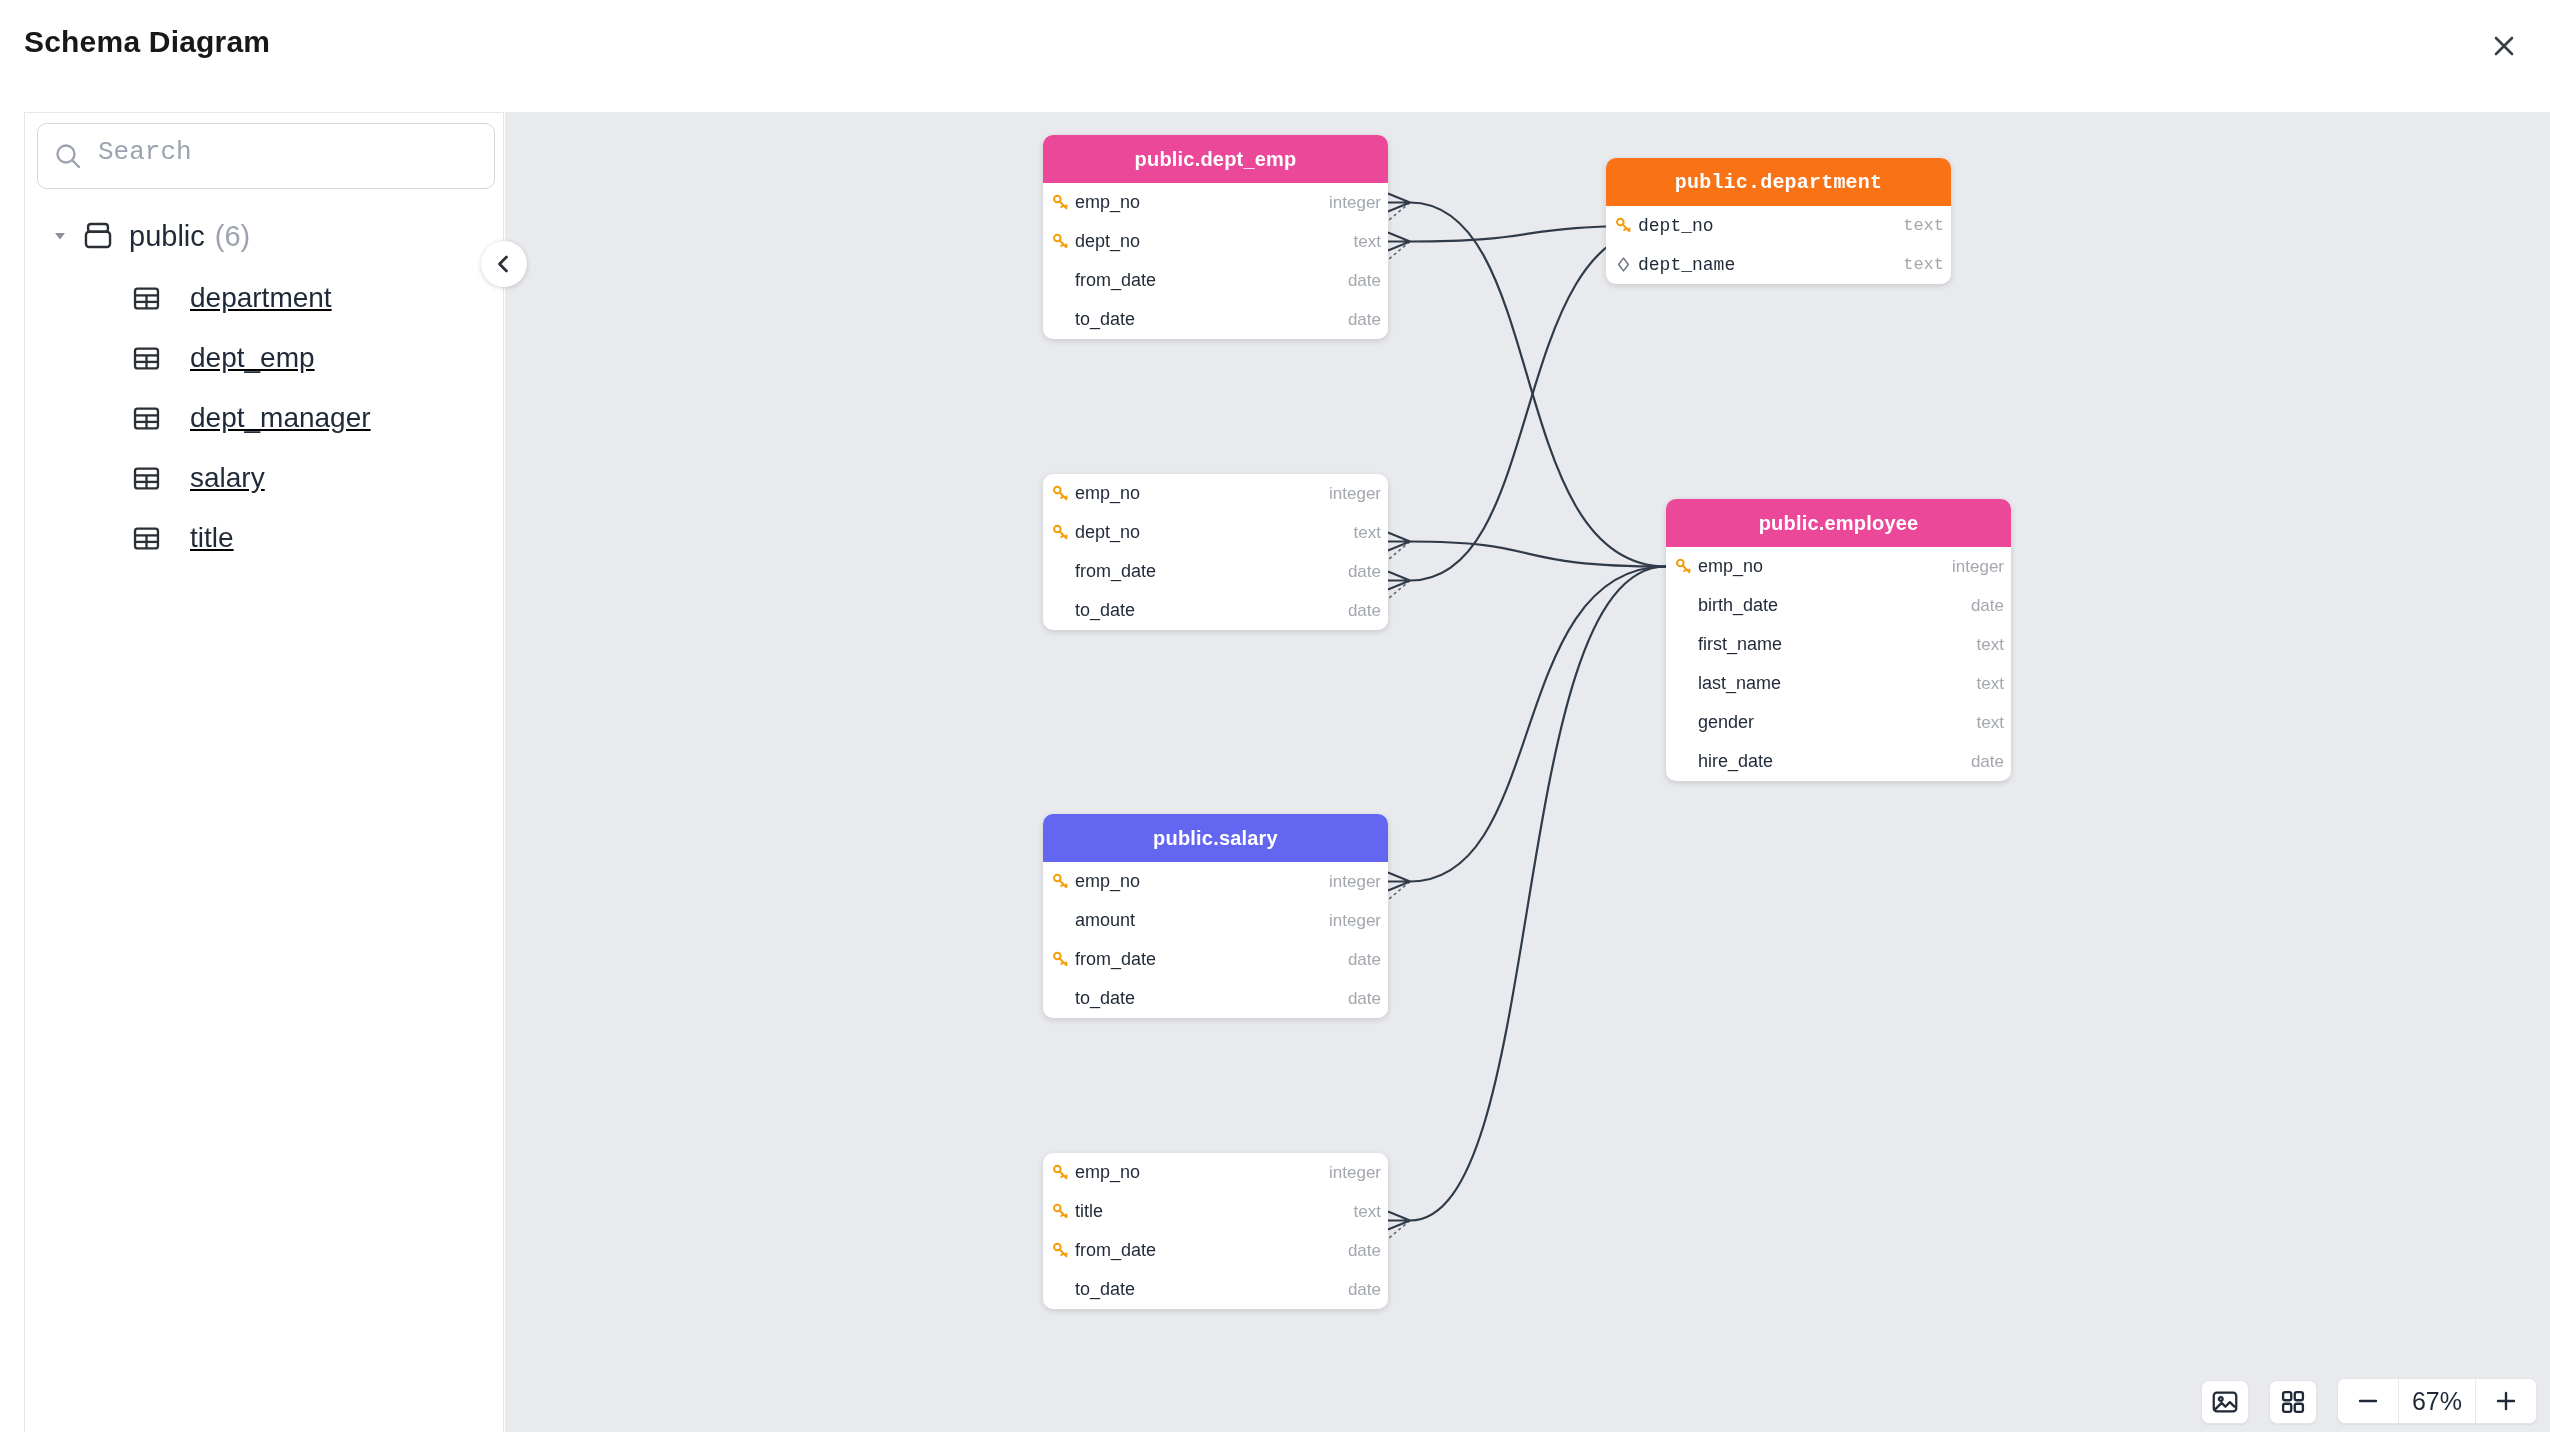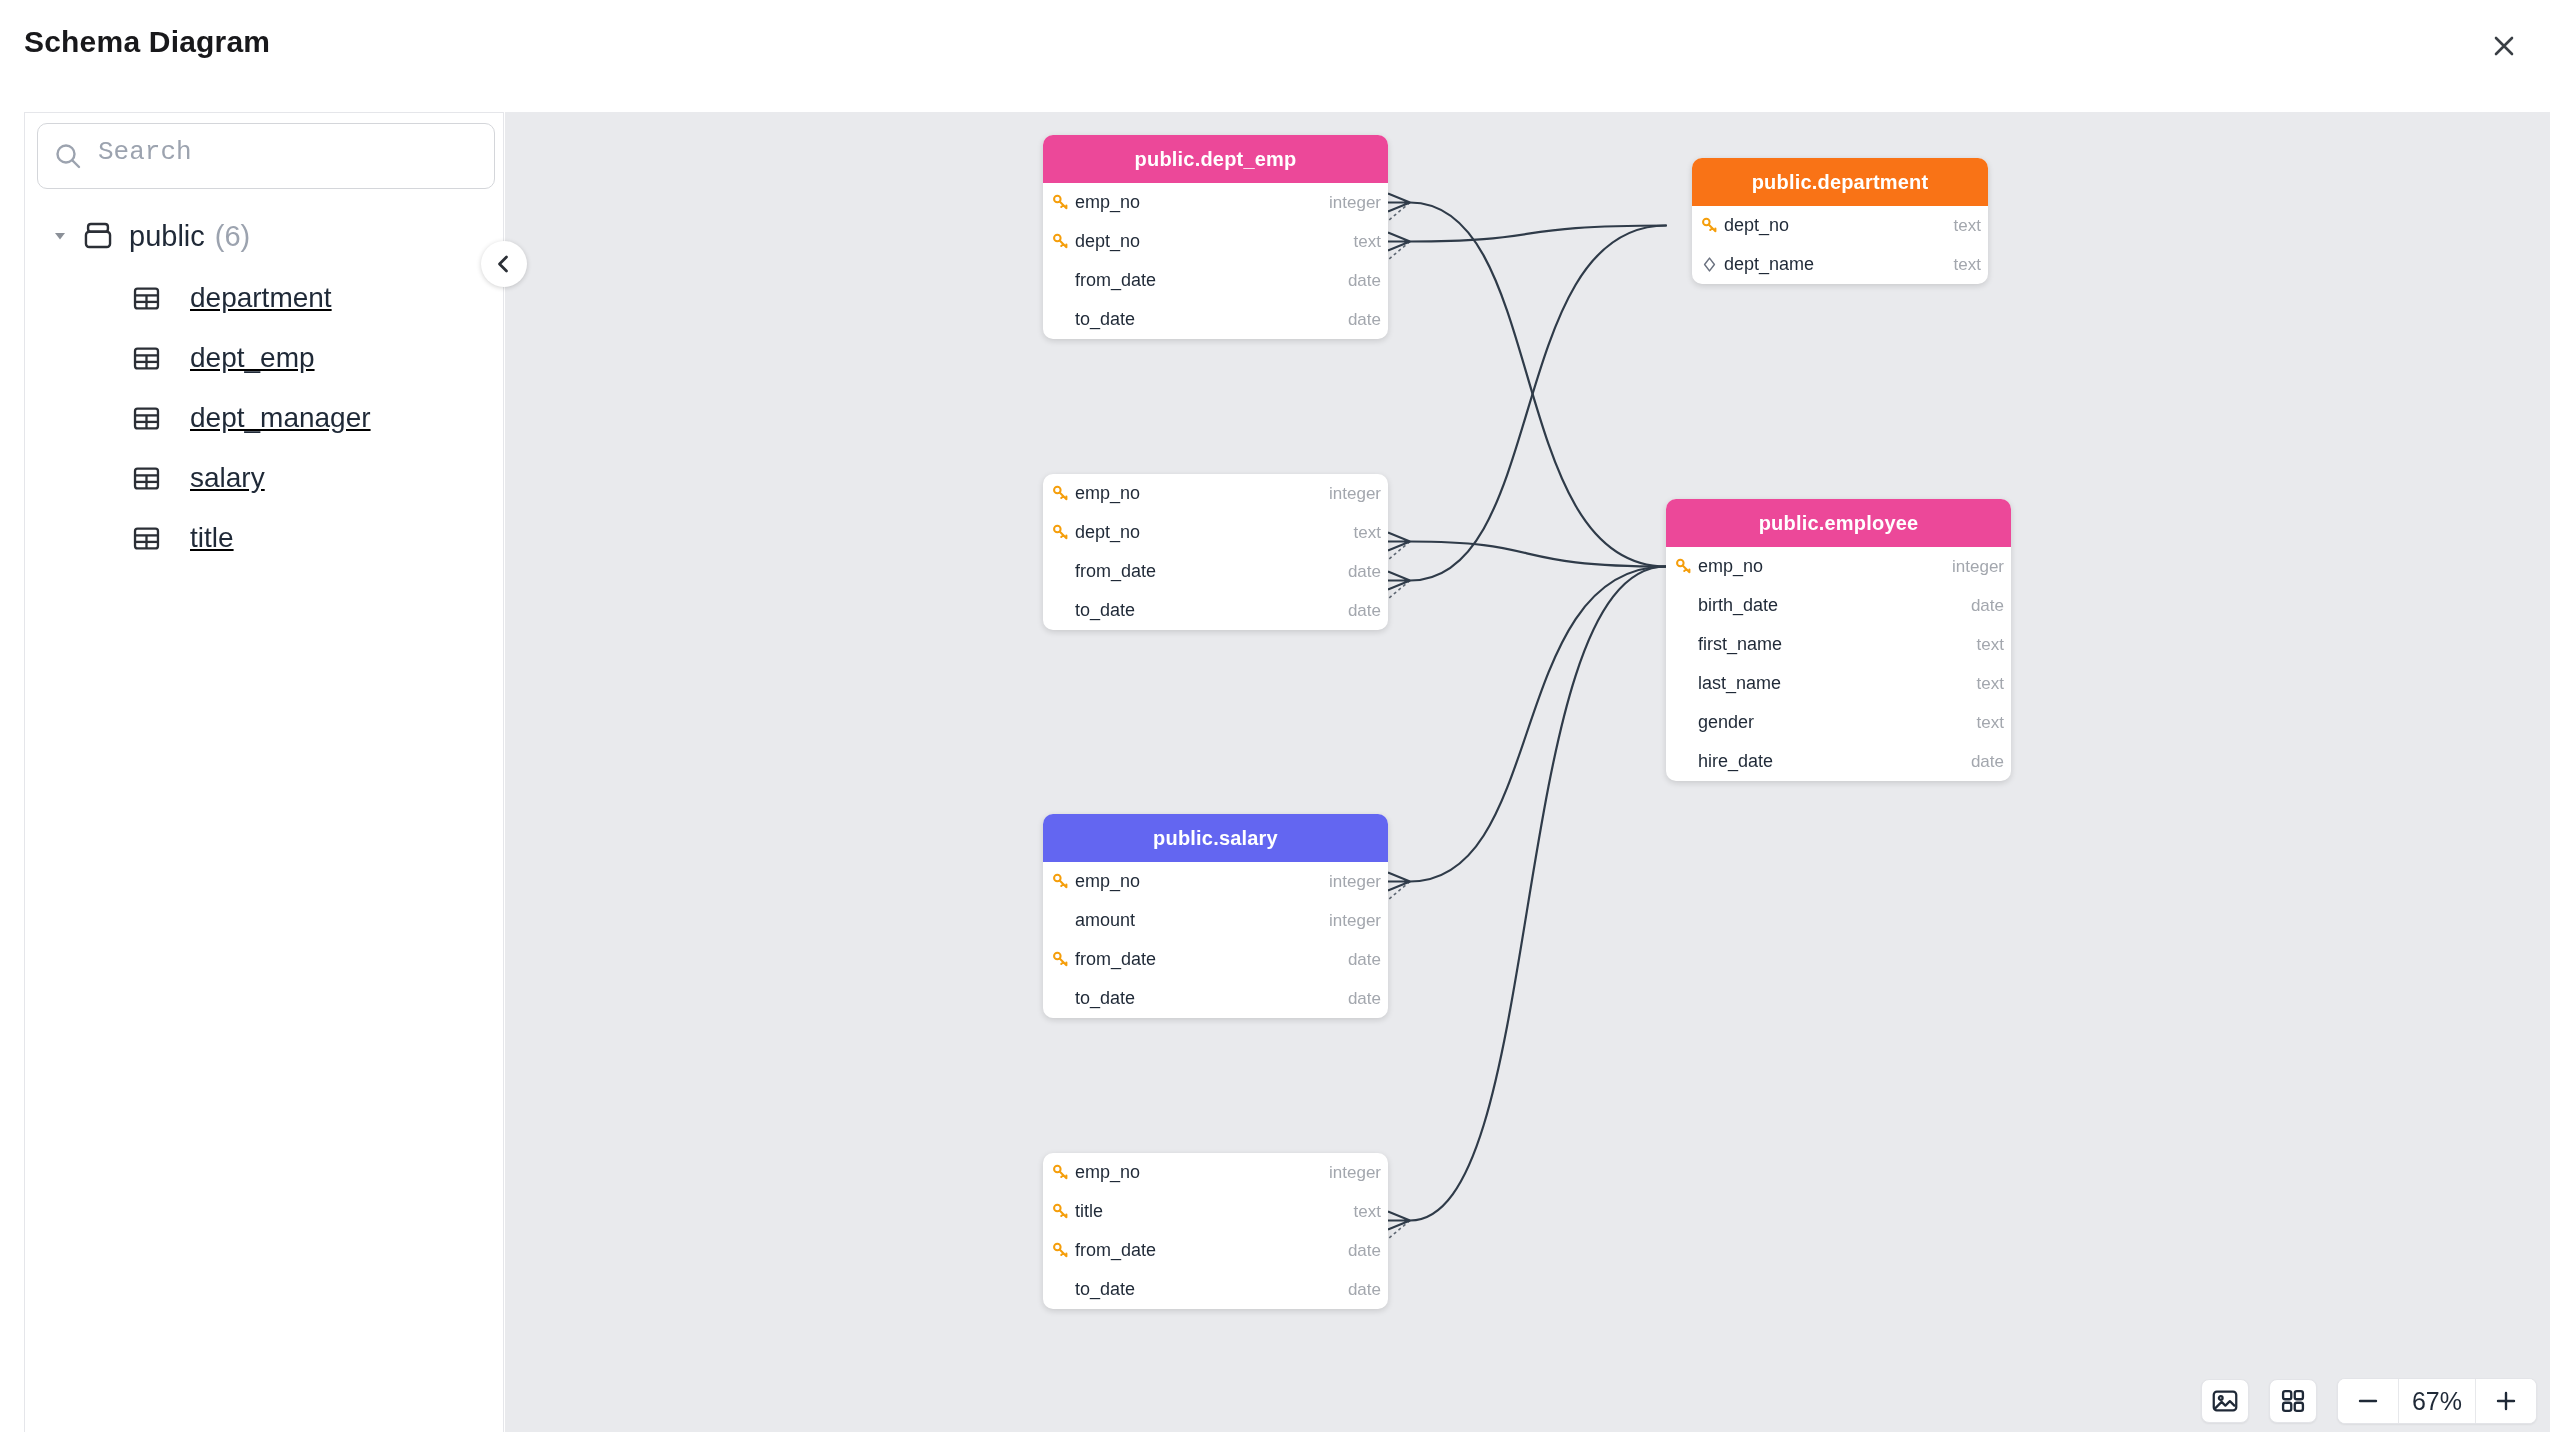--- a/index.html
+++ b/index.html
@@ -36,21 +36,21 @@
   .schema-name{font-size:29px;color:#1f2937;}
   .schema-count{font-size:29px;color:#9CA3AF;margin-left:10px;}
   .tree-items{margin-top:2px;text-decoration:underline;}
   .tree-item{height:60px;display:flex;align-items:center;padding-left:106px;cursor:pointer;}
   .tree-item svg{margin-right:14px;flex:0 0 auto;}
   .tree-label{font-size:28px;color:#1f2937;}
 
   .collapse-btn{position:absolute;left:481px;top:241px;width:46px;height:46px;border-radius:50%;background:#fff;border:none;box-shadow:0 1px 5px rgba(0,0,0,.18);cursor:pointer;display:flex;align-items:center;justify-content:center;padding:0;z-index:5;}
 
   
-  .controls{position:absolute;right:13px;bottom:8px;display:flex;align-items:center;gap:20px;}
+  .controls{position:absolute;right:13px;bottom:8px;display:flex;align-items:flex-end;gap:20px;}
   .icon-btn{width:48px;height:44px;background:#fff;border:1px solid #E3E4E8;border-radius:8px;box-shadow:0 1px 2px rgba(0,0,0,.06);display:flex;align-items:center;justify-content:center;cursor:pointer;padding:0;}
   .zoom-group{display:flex;align-items:stretch;height:44px;background:#fff;border:1px solid #E3E4E8;border-radius:8px;box-shadow:0 1px 2px rgba(0,0,0,.06);overflow:hidden;}
   .zoom-group button{width:60px;border:none;background:#fff;display:flex;align-items:center;justify-content:center;cursor:pointer;padding:0;}
   .zoom-level{width:76px;display:flex;align-items:center;justify-content:center;font-size:25px;color:#1f2937;border-left:1px solid #E7E8EB;border-right:1px solid #E7E8EB;}
 </style>
 </head>
 <body>
 
 <div class="app">
 
@@ -124,21 +124,21 @@
             <span class="row-icon"></span>
             <span class="row-name">from_date</span>
             <span class="row-type">date</span>
           </div>
           <div class="node-row">
             <span class="row-icon"></span>
             <span class="row-name">to_date</span>
             <span class="row-type">date</span>
           </div>
         </div>
-        <div class="node" style="left: 1692px; top: 158px; width: 296px;">
+        <div class="node" style="left: 1606px; top: 158px; width: 345px; font-family: Liberation Mono, monospace;">
           <div class="node-head" style="background: rgb(249, 115, 22);">public.department</div>
           <div class="node-row">
             <span class="row-icon">
               <svg width="19" height="19" viewBox="0 0 18 18" fill="none" stroke="#F59E0B" stroke-width="1.9" stroke-linecap="round">
                 <circle cx="6" cy="5.7" r="3.1"></circle>
                 <path d="M8.2 8 L14.6 14.4 M14.6 14.4 v-2.6 M11.6 11.4 l-1.9 1.9"></path>
               </svg>
             </span>
             <span class="row-name">dept_no</span>
             <span class="row-type">text</span>

